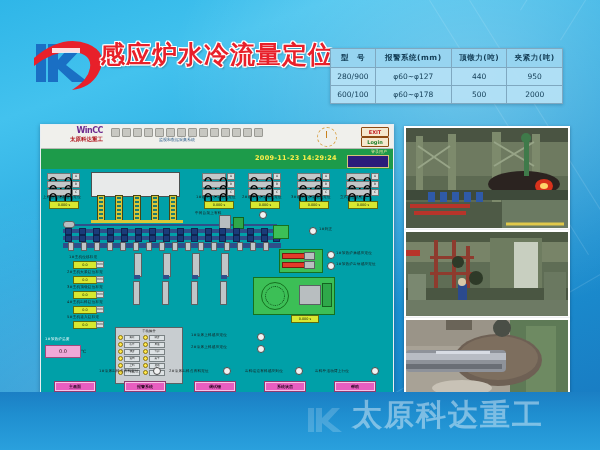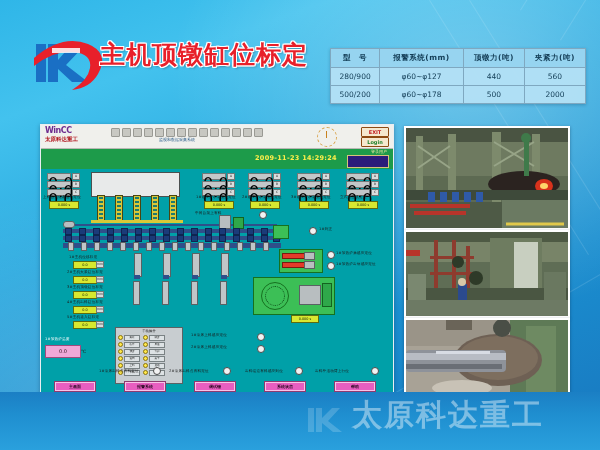--- a/index.html
+++ b/index.html
@@ -29,21 +29,21 @@
     color:#e8202a;
     -webkit-text-stroke:0px;
     text-shadow: 1px 0 0 #fff, -1px 0 0 #fff, 0 1px 0 #fff, 0 -1px 0 #fff,
                  1px 1px 0 #fff, -1px -1px 0 #fff, 1px -1px 0 #fff, -1px 1px 0 #fff,
                  2px 2px 2px rgba(0,0,0,.25);
     white-space:nowrap;
   }
 
   
   .spec{
-    position:absolute;left:330px;top:48px;width:256px;
+    position:absolute;left:330px;top:48px;width:233px;
     border-collapse:collapse;
     background:rgba(170,220,243,.82);
     box-shadow:0 1px 3px rgba(0,40,70,.25);
   }
   .spec td,.spec th{
     border:1px solid #7fa8c0;
     font-size:7.5px;color:#123c55;text-align:center;
     padding:4px 2px;font-weight:bold;
     font-family:"DejaVu Sans","Liberation Sans",sans-serif;
     white-space:nowrap;
@@ -52,21 +52,21 @@
   .spec td{background:rgba(182,226,246,.75);font-weight:normal;}
 
   
   .hmi{
     position:absolute;left:40px;top:124px;width:352px;height:274px;
     background:#00a0a8;border:1px solid #e9eef2;
     box-shadow:0 1px 4px rgba(0,30,60,.35);
     overflow:hidden;
   }
   .hmi-toolbar{height:23px;background:#f0f0ec;border-bottom:1px solid #b9b9b4;position:relative;}
-  .wincc{position:absolute;left:4px;top:1px;width:58px;text-align:left;}
+  .wincc{position:absolute;left:4px;top:1px;width:58px;text-align:right;}
   .wincc .w1{font-size:8px;font-weight:bold;color:#6d2a8e;letter-spacing:-.5px;line-height:9px;}
   .wincc .w2{font-size:5.5px;color:#b0121a;font-weight:bold;line-height:8px;}
   .tb-icons{position:absolute;left:70px;top:3px;display:flex;gap:2px;}
   .tb-icons i{display:block;width:7px;height:7px;background:#c8c8c2;border:1px solid #9a9a94;border-radius:1px;font-style:normal;}
   .tb-note{position:absolute;left:118px;top:12px;font-size:4px;color:#2a5c8a;}
   .clock{position:absolute;right:56px;top:2px;width:18px;height:18px;border-radius:50%;border:1px dashed #d8a24a;}
   .clock::after{content:"";position:absolute;left:8px;top:3px;width:1px;height:7px;background:#c8821f;}
   .btn-exit,.btn-login{
     position:absolute;right:4px;width:26px;height:8px;font-size:5px;line-height:8px;text-align:center;
     font-weight:bold;border:1px solid #8e4a13;border-radius:1px;
@@ -159,41 +159,41 @@
     <div style="left:330px;top:430px;width:330px;transform:rotate(-30deg);"></div>
   </div>
 
   <div class="hdr">
     <svg class="logo" viewBox="0 0 84 66">
       <path d="M4 16 L4 54 L14 54 L14 16 Z" fill="#1a6fc4"></path>
       <path d="M16 16 L26 16 L26 32 L40 16 L54 16 L34 37 L56 54 L40 54 L26 41 L26 54 L16 54 Z" fill="#1a6fc4"></path>
       <path d="M2 30 Q30 6 56 16 Q78 25 66 46 Q58 60 40 62 Q56 52 58 40 Q60 26 42 24 Q22 22 2 38 Z" fill="#e8202a"></path>
       <path d="M20 20 L48 20 L48 25 L20 25 Z" fill="#ffffff" opacity=".85"></path>
     </svg>
-    <div class="hdr-title">主机顶镦缸位标定</div>
+    <div class="hdr-title">感应炉水冷流量定位</div>
   </div>
 
   <table class="spec">
     <thead>
       <tr>
         <th>型　号</th>
         <th>报警系统(mm)</th>
         <th>顶镦力(吨)</th>
         <th>夹紧力(吨)</th>
       </tr>
     </thead>
     <tbody>
       <tr>
         <td>280/900</td>
         <td>φ60~φ127</td>
         <td>440</td>
-        <td>560</td>
+        <td>950</td>
       </tr>
       <tr>
-        <td>500/200</td>
+        <td>600/100</td>
         <td>φ60~φ178</td>
         <td>500</td>
         <td>2000</td>
       </tr>
     </tbody>
   </table>
 
   <div class="hmi">
 
     <div class="hmi-toolbar">

